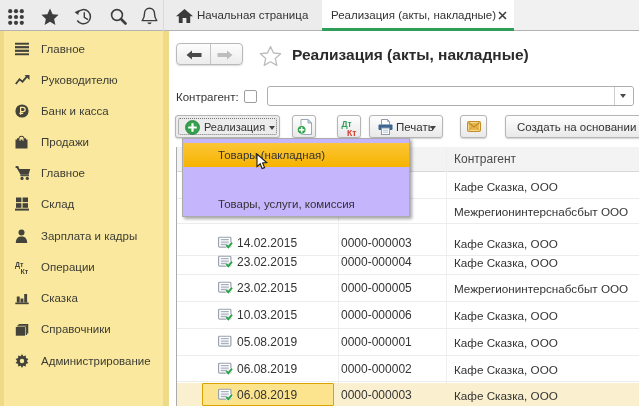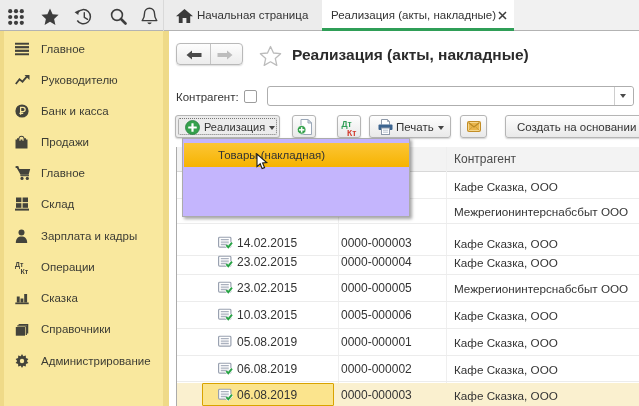--- a/index.html
+++ b/index.html
@@ -256,21 +256,21 @@
     <rect x="3.9" y="8.2" width="1.5" height="5.3" fill="#fff"></rect>
       <rect x="2" y="10.1" width="5.3" height="1.5" fill="#fff"></rect>
   </svg>
 </div>
 <div class="tbtn" style="left:337px; width:24px;">
   <svg style="position:absolute; left:3px; top:3px;" width="18" height="17" viewBox="0 0 18 17">
     <text x="0.5" y="8" font-family="Liberation Sans" font-size="8.5" font-weight="bold" fill="#2f9e57">Дт</text>
     <text x="6" y="16.5" font-family="Liberation Sans" font-size="8.5" font-weight="bold" fill="#d23b2e">Кт</text>
   </svg>
 </div>
-<div class="tbtn" style="left:369px; width:82px;">
+<div class="tbtn" style="left:369px; width:74px;">
   <svg style="position:absolute; left:8px; top:3px;" width="15" height="16" viewBox="0 0 15 16">
     <path d="M3.5 5.5 L3.5 0.5 L9.5 0.5 L11.5 2.5 L11.5 5.5" fill="#fff" stroke="#8e99a9" stroke-width="1"></path>
     <path d="M9.5 0.5 L9.5 2.5 L11.5 2.5 Z" fill="#d8dde5" stroke="#8e99a9" stroke-width="0.8"></path>
     <rect x="0.5" y="5.5" width="14" height="5.5" rx="1" fill="#3d6590"></rect>
     <rect x="3.5" y="9" width="8" height="6.5" fill="#fff" stroke="#8e99a9" stroke-width="1"></rect>
     <line x1="5" y1="11.2" x2="10" y2="11.2" stroke="#b9c2cf" stroke-width="1"></line>
     <line x1="5" y1="13.2" x2="10" y2="13.2" stroke="#b9c2cf" stroke-width="1"></line>
   </svg>
   <span class="lbl" style="left:26px;">Печать</span>
   <span class="arr-down" style="position:absolute; right:6px; top:10px;"></span>
@@ -342,21 +342,21 @@
 <div class="trow" style="top:302.5px; height:26px;">
   <svg class="doc" width="15" height="13" viewBox="0 0 15 13">
       <rect x="0.6" y="0.6" width="12.3" height="10" rx="1.2" fill="#fff" stroke="#99a1b0" stroke-width="1.2"></rect>
       <line x1="2.8" y1="3.2" x2="10.8" y2="3.2" stroke="#aab1be" stroke-width="1.3"></line>
       <line x1="2.8" y1="5.6" x2="10.8" y2="5.6" stroke="#aab1be" stroke-width="1.3"></line>
       <line x1="2.8" y1="8" x2="10.8" y2="8" stroke="#aab1be" stroke-width="1.3"></line>
       <path d="M8.3 8.6 L10.3 10.7 L14 6.2" fill="none" stroke="#fff" stroke-width="3.2"></path>
       <path d="M8.3 8.6 L10.3 10.7 L14 6.2" fill="none" stroke="#27a244" stroke-width="1.9"></path>
     </svg>
   <span class="date">10.03.2015</span>
-    <span class="num">0005-000006</span>
+    <span class="num">0000-000006</span>
     <span class="ka">Кафе Сказка, ООО</span>
 </div>
 <div class="trow" style="top:329.5px; height:26px;">
   <svg class="doc" width="15" height="13" viewBox="0 0 15 13">
       <rect x="0.6" y="0.6" width="12.3" height="10" rx="1.2" fill="#fff" stroke="#99a1b0" stroke-width="1.2"></rect>
       <line x1="2.8" y1="3.2" x2="10.8" y2="3.2" stroke="#aab1be" stroke-width="1.3"></line>
       <line x1="2.8" y1="5.6" x2="10.8" y2="5.6" stroke="#aab1be" stroke-width="1.3"></line>
       <line x1="2.8" y1="8" x2="10.8" y2="8" stroke="#aab1be" stroke-width="1.3"></line>
     </svg>
   <span class="date">05.08.2019</span>
@@ -388,17 +388,20 @@
     </svg>
   <span class="date" style="top:12px;">06.08.2019</span>
     <span class="num" style="top:12px;">0000-000003</span>
     <span class="ka" style="top:12px;">Кафе Сказка, ООО</span>
 </div>
 
 <div id="menu">
   <div class="item" id="mi1">
       <span class="t">Товары (накладная)</span>
     </div>
+  <div class="item" id="mi3">
+      <span class="t">Товары, услуги, комиссия</span>
+    </div>
 </div>
 
 <svg style="position:absolute; left:256px; top:153px;" width="13" height="18" viewBox="0 0 13 18">
   <path d="M1 1 L1 13.6 L4.2 10.8 L6.1 15.6 L8.6 14.6 L6.6 9.9 L10.7 9.6 Z" fill="#fff" stroke="#1a1a1a" stroke-width="1.1"></path>
 </svg>
 
 </body></html>

